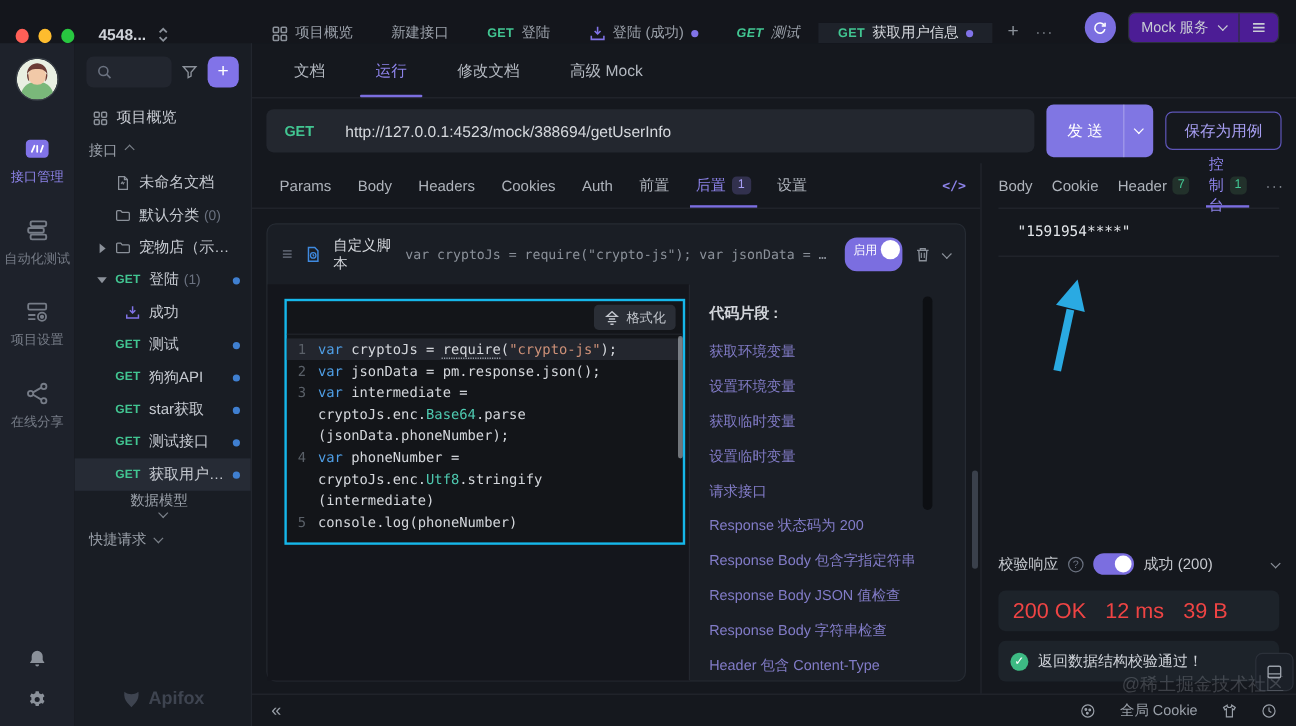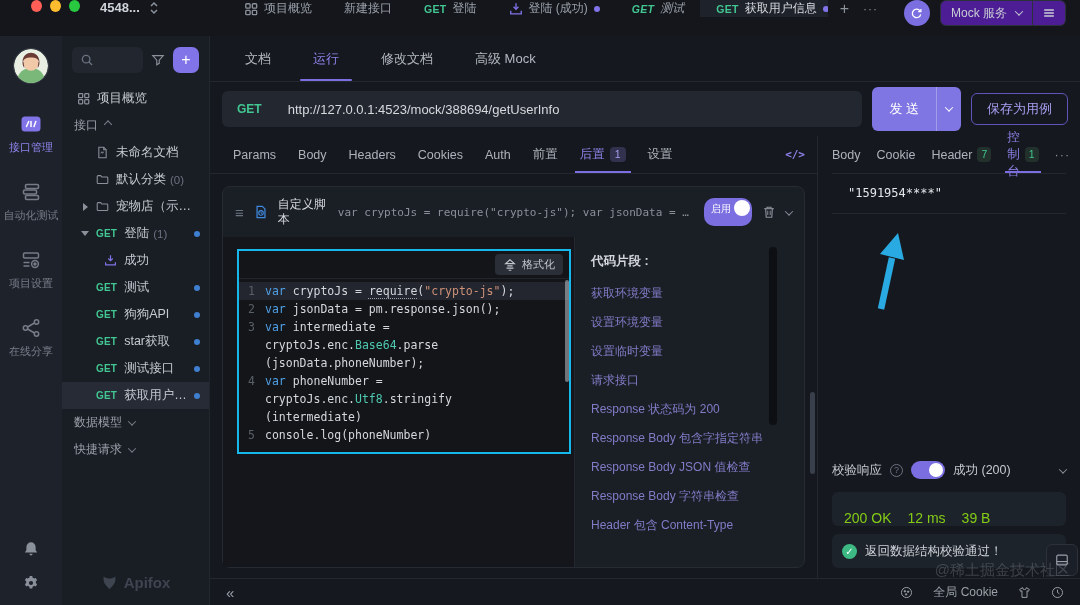--- a/index.html
+++ b/index.html
@@ -6,21 +6,21 @@
   html,body { background:#0c0e12; }
   body { font-family:"Liberation Sans","DejaVu Sans",sans-serif; }
   .app { position:relative; width:1080px; height:605px; background:#15181e; color:#d6d9de;
          overflow:hidden; font-size:12px; }
 
   svg { display:block; }
   .ic { display:inline-flex; align-items:center; justify-content:center; }
   .ic svg { width:14px; height:14px; }
 
   
-  .topbar { height:36px; display:flex; align-items:flex-start; background:#14161c;padding-left:18px; }
+  .topbar { height:36px; display:flex; align-items:flex-end; background:#14161c; }
   .traffic { width:62px; display:flex; align-items:center; gap:8px; padding-left:13px; flex-shrink:0; }
   .tl { width:12px; height:12px; border-radius:50%; }
   .tl.r{background:#ff5f57}.tl.y{background:#febc2e}.tl.g{background:#28c840}
   .project { width:148px; flex-shrink:0; display:flex; align-items:center; gap:7px;
              padding-left:20px; font-size:13px; font-weight:700; color:#cfd3d9; }
   .project .ic { color:#8b919a; }
   .tabstrip { flex:1; display:flex; min-width:0; overflow:hidden; }
   .ttab { display:flex; align-items:center; gap:6px; padding:0 16px; color:#9aa0a9;
           position:relative; white-space:nowrap; cursor:pointer; }
   .ttab + .ttab::before { content:""; position:absolute; left:0; top:11px; bottom:11px;
@@ -200,21 +200,21 @@
   .validate-row { display:flex; align-items:center; gap:8px; height:34px; font-size:12.5px;
                   color:#c6c9cf; }
   .q-ic { width:13px; height:13px; border:1px solid #6b7280; border-radius:50%; color:#6b7280;
           font-size:9px; display:grid; place-items:center; }
   .v-toggle { width:34px; height:18px; background:#7b6ee0; border-radius:9px; position:relative;
               cursor:pointer; }
   .v-toggle .knob { position:absolute; right:2px; top:2px; width:14px; height:14px;
                     border-radius:50%; background:#fff; }
   .v-chev { margin-left:auto; color:#8b919a; cursor:pointer; }
   .metrics-box { height:34px; flex-shrink:0; background:#1d232a; border-radius:6px; display:flex;
-                 align-items:flex-end; gap:16px; padding:0 12px; color:#84cc16; font-size:14px;
+                 align-items:center; gap:16px; padding:0 12px; color:#ef4444; font-size:18px;
                  margin:5px 0 8px; }
   .success-box { height:34px; flex-shrink:0; background:#1d232a; border-radius:6px; display:flex;
                  align-items:center; gap:8px; padding:0 10px; color:#cfd3d9; font-size:12.5px;
                  margin-bottom:10px; }
   .check-ic { width:15px; height:15px; border-radius:50%; background:#3dba83; color:#fff;
               font-size:10px; display:grid; place-items:center; flex-shrink:0; }
   .float-btn { position:absolute; right:2px; bottom:2px; width:32px; height:32px;
                border:1px solid #2c313a; border-radius:6px; background:#1b2028; color:#9aa0a9;
                display:grid; place-items:center; cursor:pointer; }
 
@@ -490,21 +490,21 @@
           <div class="tree-row" style="padding-left: 34px;">
             <span class="tmeth">GET</span>
             <span class="tlabel">测试接口</span>
             <span class="bdot"></span>
           </div>
           <div class="tree-row selected" style="padding-left: 34px;">
             <span class="tmeth">GET</span>
             <span class="tlabel">获取用户信息</span>
             <span class="bdot"></span>
           </div>
-          <div class="tree-row section" style="padding-left: 12px;">
+          <div class="tree-row section" style="padding-left: 12px; flex-direction: column;">
             <span class="tlabel">数据模型</span>
             <span class="chev down"></span>
           </div>
           <div class="tree-row section" style="padding-left: 12px;">
             <span class="tlabel">快捷请求</span>
             <span class="chev down"></span>
           </div>
         </div>
       <div class="sidebar-footer">
         <span class="ic">
@@ -654,20 +654,21 @@
                     </div>
                   <span class="ed-scroll"></span>
                 </div>
               </div>
 
               <div class="snippets">
                 <div class="sn-title">代码片段 :</div>
                 <div id="snippet-list">
                     <span class="sn-item" style="display: block;">获取环境变量</span>
                     <span class="sn-item" style="display: block;">设置环境变量</span>
+                    <span class="sn-item" style="display: block;">获取临时变量</span>
                     <span class="sn-item" style="display: block;">设置临时变量</span>
                     <span class="sn-item" style="display: block;">请求接口</span>
                     <span class="sn-item" style="display: block;">Response 状态码为 200</span>
                     <span class="sn-item" style="display: block;">Response Body 包含字指定符串</span>
                     <span class="sn-item" style="display: block;">Response Body JSON 值检查</span>
                     <span class="sn-item" style="display: block;">Response Body 字符串检查</span>
                     <span class="sn-item" style="display: block;">Header 包含 Content-Type</span>
                   </div>
                 <span class="sn-scroll"></span>
               </div>

